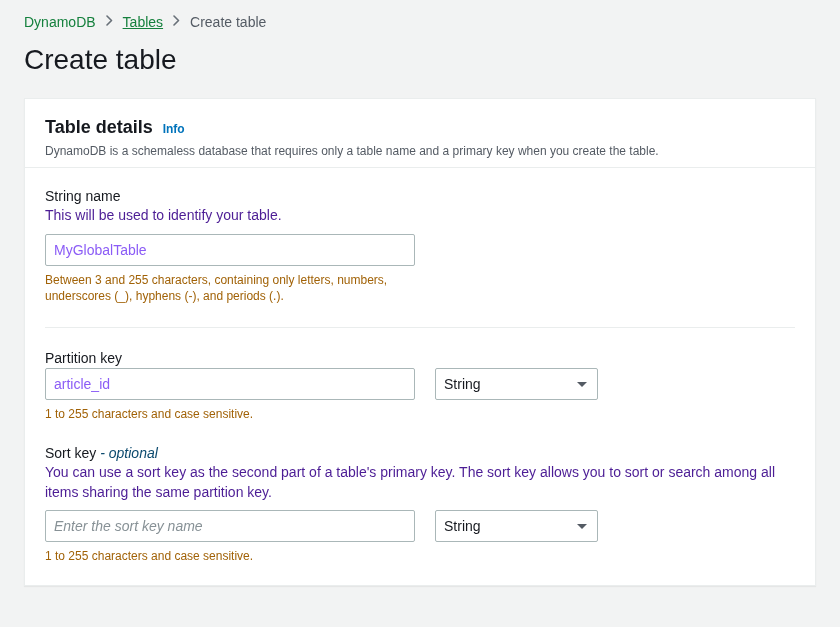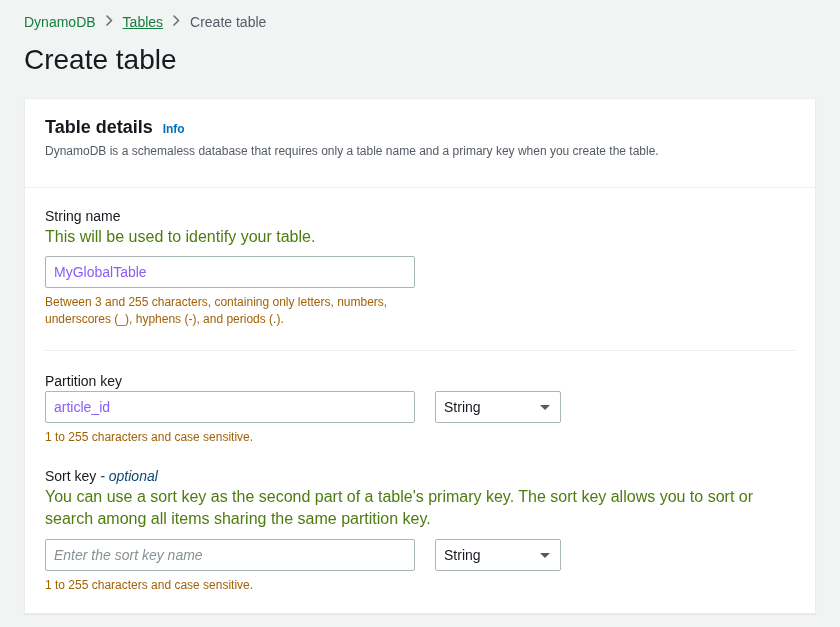--- a/index.html
+++ b/index.html
@@ -39,21 +39,21 @@
       font-weight: 400;
       color: #16191f;
       margin-bottom: 22px;
     }
     .panel {
       background: #ffffff;
       border: 1px solid #eaeded;
       box-shadow: 0 1px 1px rgba(0,0,0,0.05);
     }
     .panel-header {
-      padding: 18px 20px 29px 20px;
+      padding: 18px 20px 9px 20px;
       border-bottom: 1px solid #eaeded;
     }
     .panel-header .title-row {
       display: flex;
       align-items: baseline;
       gap: 10px;
     }
     .panel-header h2 {
       font-size: 18px;
       font-weight: 700;
@@ -79,22 +79,22 @@
     .field-label {
       font-size: 14px;
       color: #16191f;
       margin-bottom: 2px;
     }
     .field-label .optional {
       font-style: italic;
       color: #0c4a6e;
     }
     .field-desc {
-      font-size: 16px;
-      color: #4d7c0f;
+      font-size: 14px;
+      color: #4c1d95;
       margin-bottom: 8px;
       line-height: 1.4;
     }
     .field-hint {
       font-size: 12px;
       color: #a16207;
       margin-top: 6px;
       line-height: 1.4;
     }
     .input-row {
@@ -112,21 +112,21 @@
       color: #8b5cf6;
       background: #fff;
       font-family: inherit;
     }
     input.text::placeholder {
       color: #879196;
       font-style: italic;
     }
     .select-wrap {
       position: relative;
-      width: 126px;
+      width: 163px;
     }
     .select-box {
       width: 100%;
       height: 32px;
       padding: 4px 30px 4px 8px;
       border: 1px solid #aab7b8;
       border-radius: 2px;
       font-size: 14px;
       color: #16191f;
       background: #fff;

